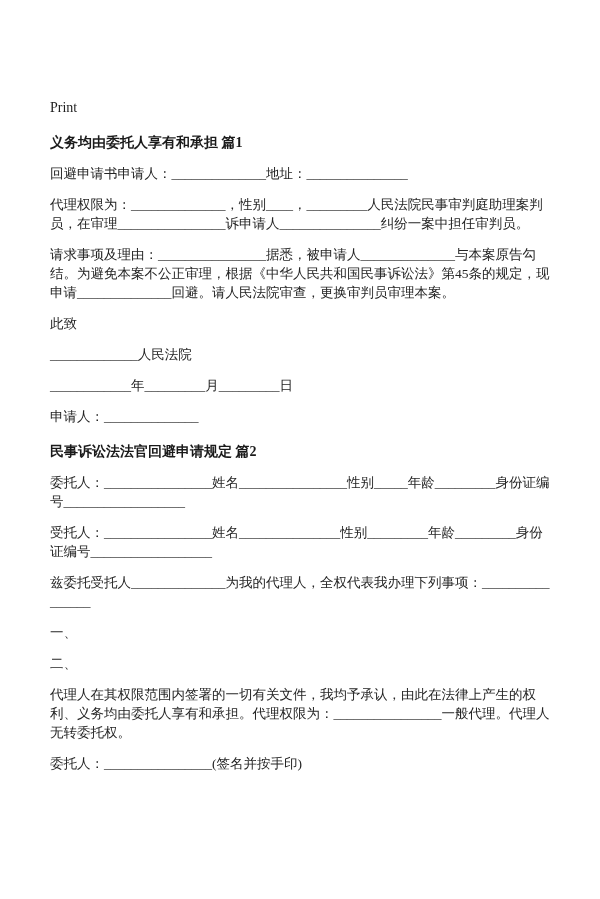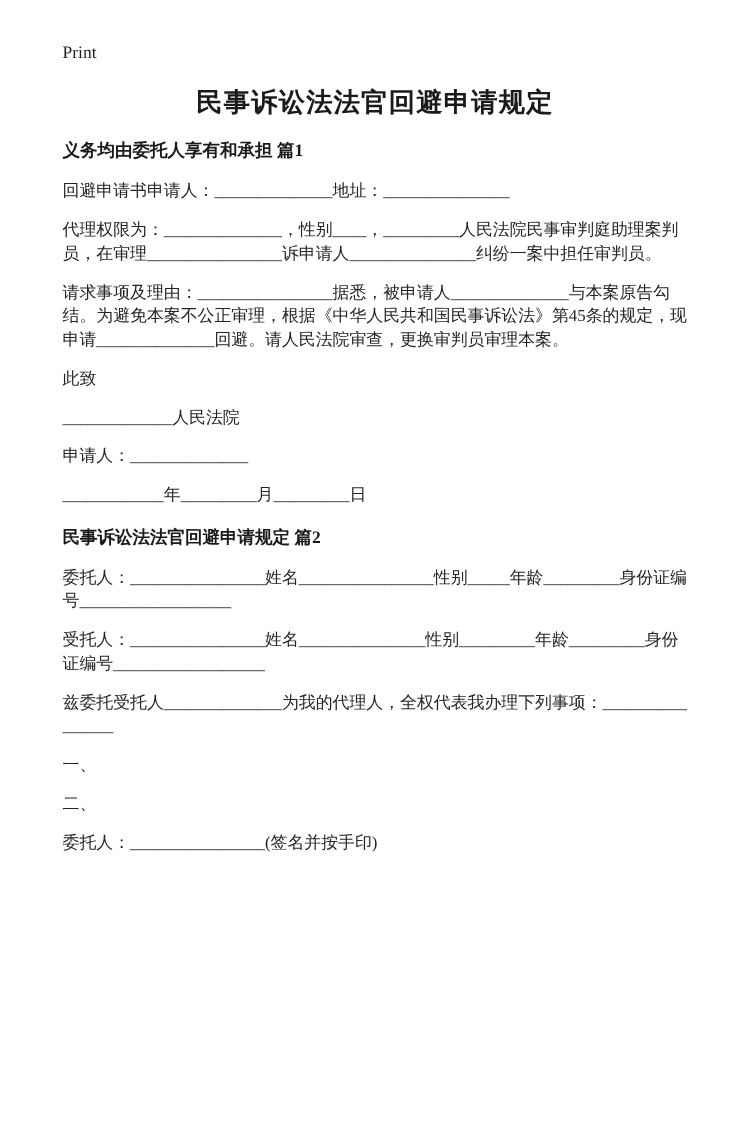--- a/index.html
+++ b/index.html
@@ -11,21 +11,21 @@
     width: 600px;
     height: 899px;
     overflow: hidden;
     color: #212121;
     font-family: "Liberation Serif", "DejaVu Serif", serif;
   }
   .doc {
     box-sizing: border-box;
     width: 600px;
     height: 899px;
-    padding: 32px 50px 0 50px;
+    padding: 98px 50px 0 50px;
     font-size: 13.5px;
     line-height: 19px;
     background: #ffffff;
   }
   .print-link {
     display: inline-block;
     font-size: 14px;
     color: #1f1f1f;
     text-decoration: none;
     cursor: pointer;
@@ -54,34 +54,34 @@
     word-break: break-all;
     color: #242424;
   }
 </style>
 </head>
 <body>
 
 <div class="doc">
   <a class="print-link">Print</a>
 
-  <h1 class="page-title">民事诉讼法法官回避申请规定</h1>
 
 
   <h2 class="section-heading">义务均由委托人享有和承担 篇1</h2>
 
   <p class="para">回避申请书申请人：______________地址：_______________</p>
   <p class="para">代理权限为：______________，性别____，_________人民法院民事审判庭助理案判员，在审理________________诉申请人_______________纠纷一案中担任审判员。</p>
   <p class="para">请求事项及理由：________________据悉，被申请人______________与本案原告勾结。为避免本案不公正审理，根据《中华人民共和国民事诉讼法》第45条的规定，现申请______________回避。请人民法院审查，更换审判员审理本案。</p>
   <p class="para">此致</p>
   <p class="para">_____________人民法院</p>
+  <p class="para">____________年_________月_________日</p>
   <p class="para">申请人：______________</p>
-  <p class="para">____________年_________月_________日</p>
 
   <h2 class="section-heading">民事诉讼法法官回避申请规定 篇2</h2>
 
   <p class="para">委托人：________________姓名________________性别_____年龄_________身份证编号__________________</p>
   <p class="para">受托人：________________姓名_______________性别_________年龄_________身份证编号__________________</p>
   <p class="para">兹委托受托人______________为我的代理人，全权代表我办理下列事项：________________</p>
   <p class="para">一、</p>
   <p class="para">二、</p>
+  <p class="para">代理人在其权限范围内签署的一切有关文件，我均予承认，由此在法律上产生的权利、义务均由委托人享有和承担。代理权限为：________________一般代理。代理人无转委托权。</p>
   <p class="para">委托人：________________(签名并按手印)</p>
 </div>
 
 </body></html>

